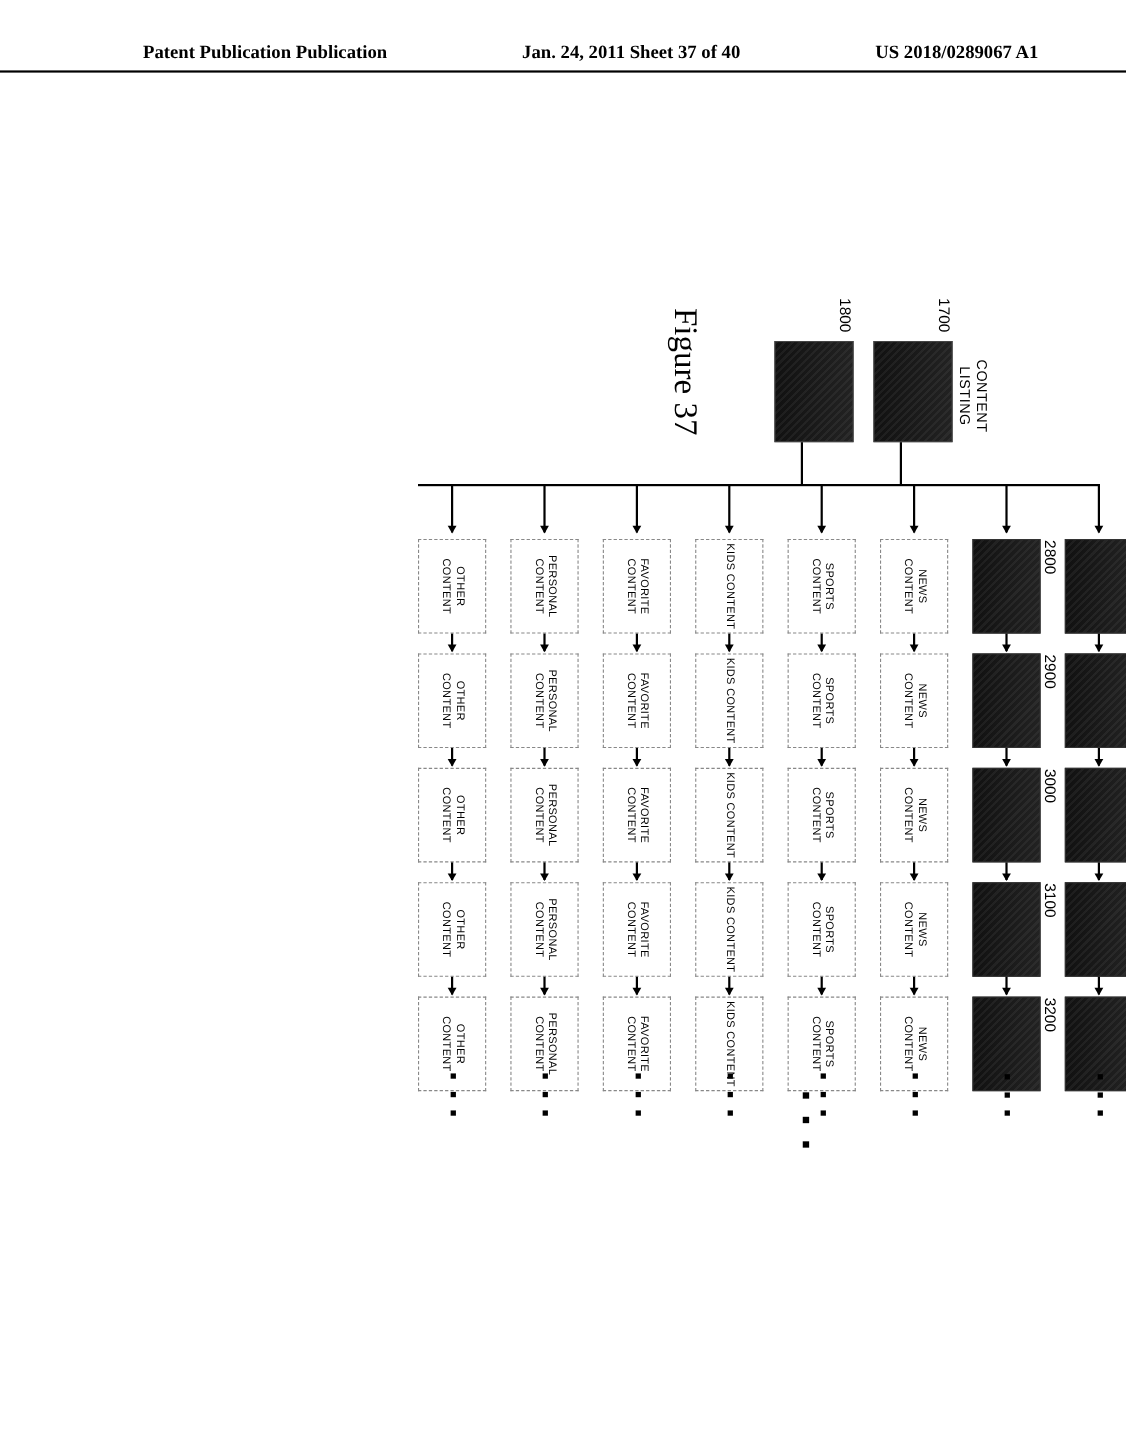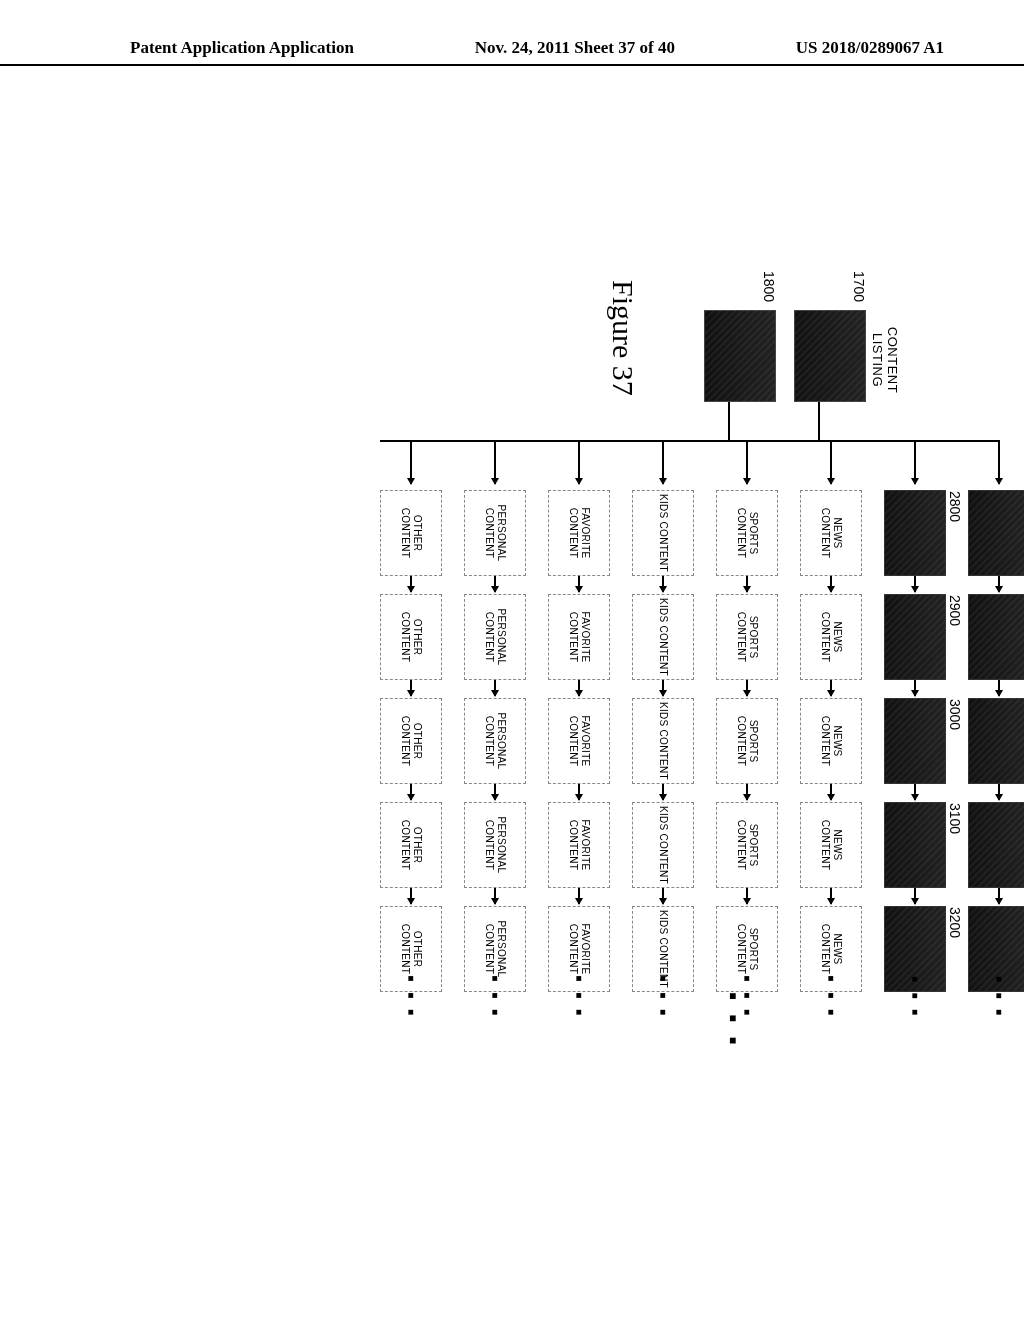--- a/index.html
+++ b/index.html
@@ -171,22 +171,22 @@
     inset: 0;
     background:
       repeating-linear-gradient(45deg, rgba(255,255,255,0.05) 0 2px, transparent 2px 5px),
       linear-gradient(#222, #111);
   }
 </style>
 </head>
 <body>
 
 <div class="page-header">
-  <span>Patent Application Application</span>
-  <span>Nov. 24, 2011  Sheet 37 of 40</span>
+  <span>Patent Publication Publication</span>
+  <span>Jan. 24, 2011  Sheet 37 of 40</span>
   <span>US 2018/0289067 A1</span>
 </div>
 
 <div class="diagram">
 
   <div class="root-col">
     <div class="root-label">CONTENT LISTING</div>
     <div class="root-box">
       <div class="screenshot-noise"></div>
       <div class="root-num" style="top:-2px;">1700</div>

